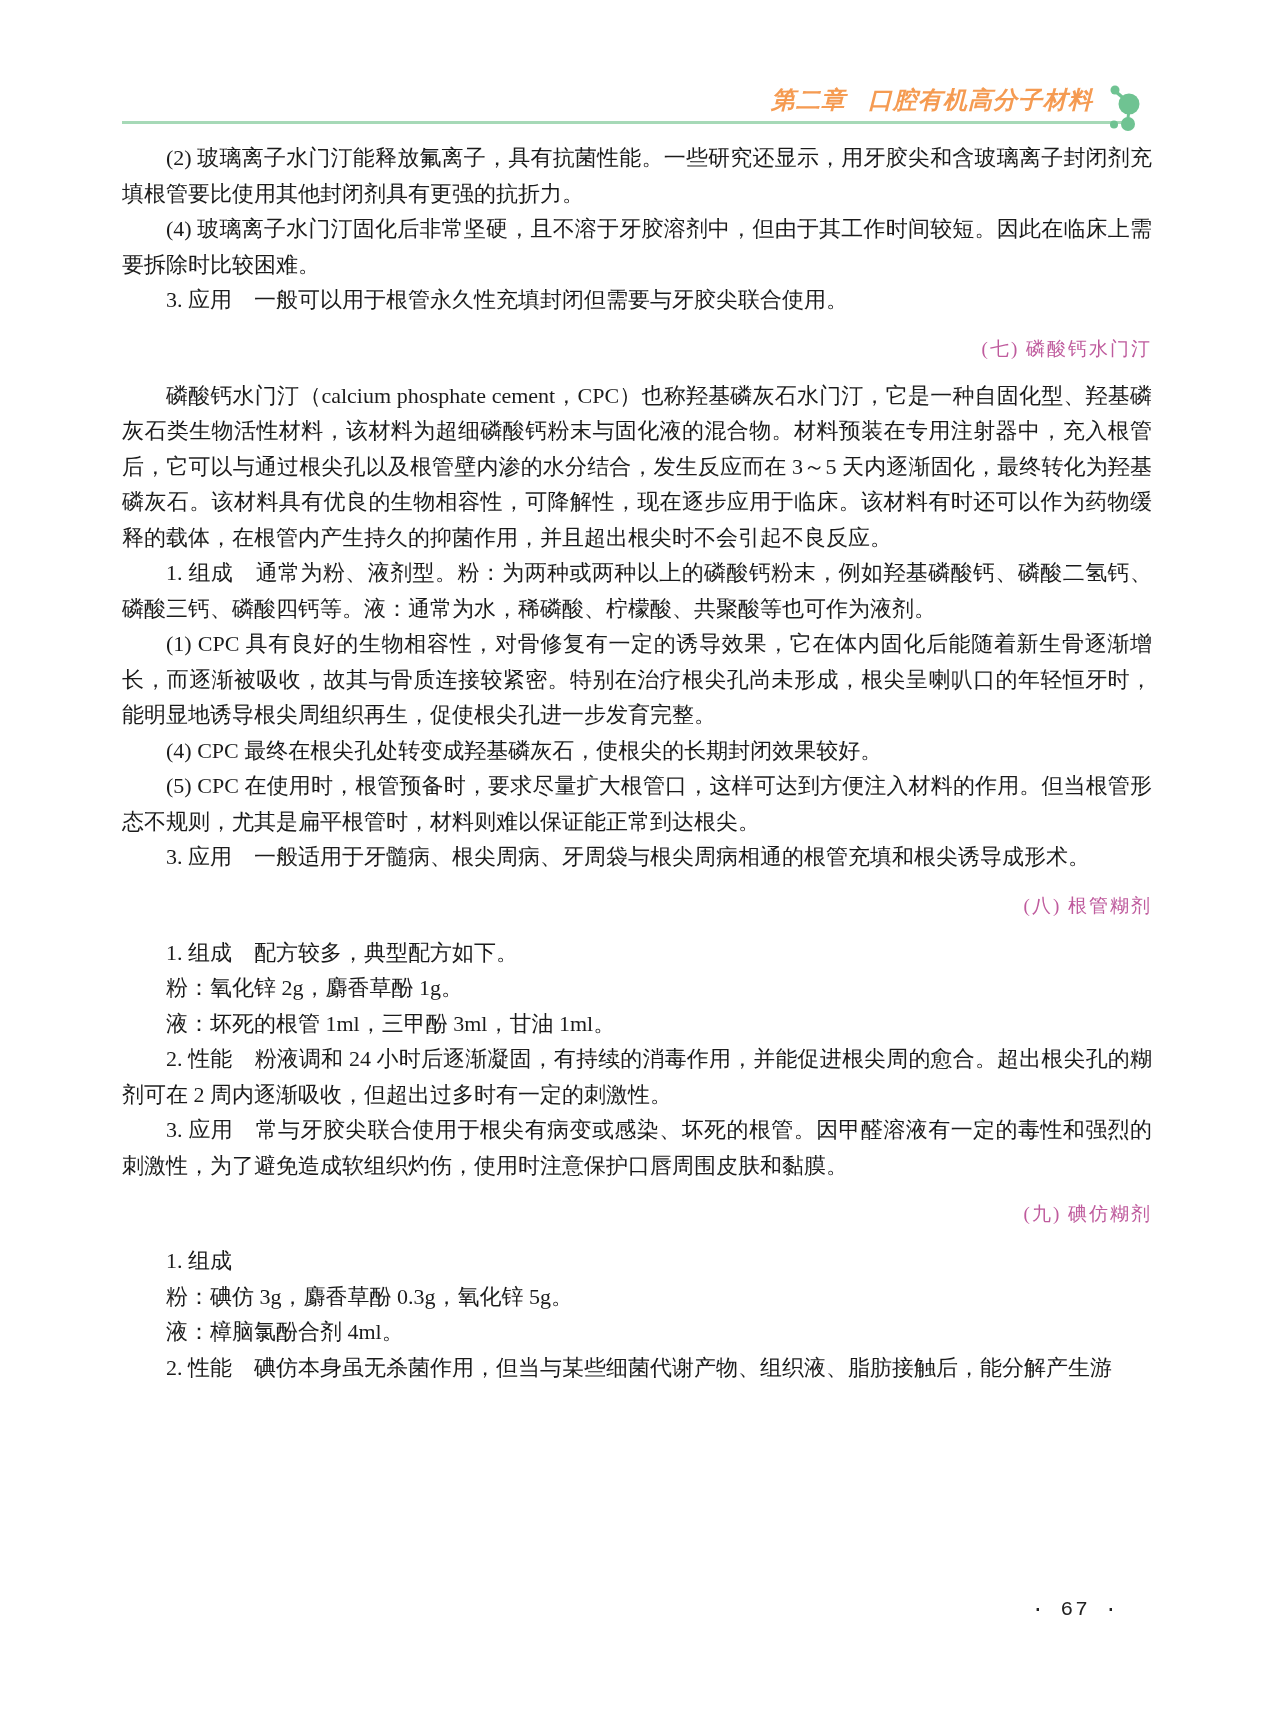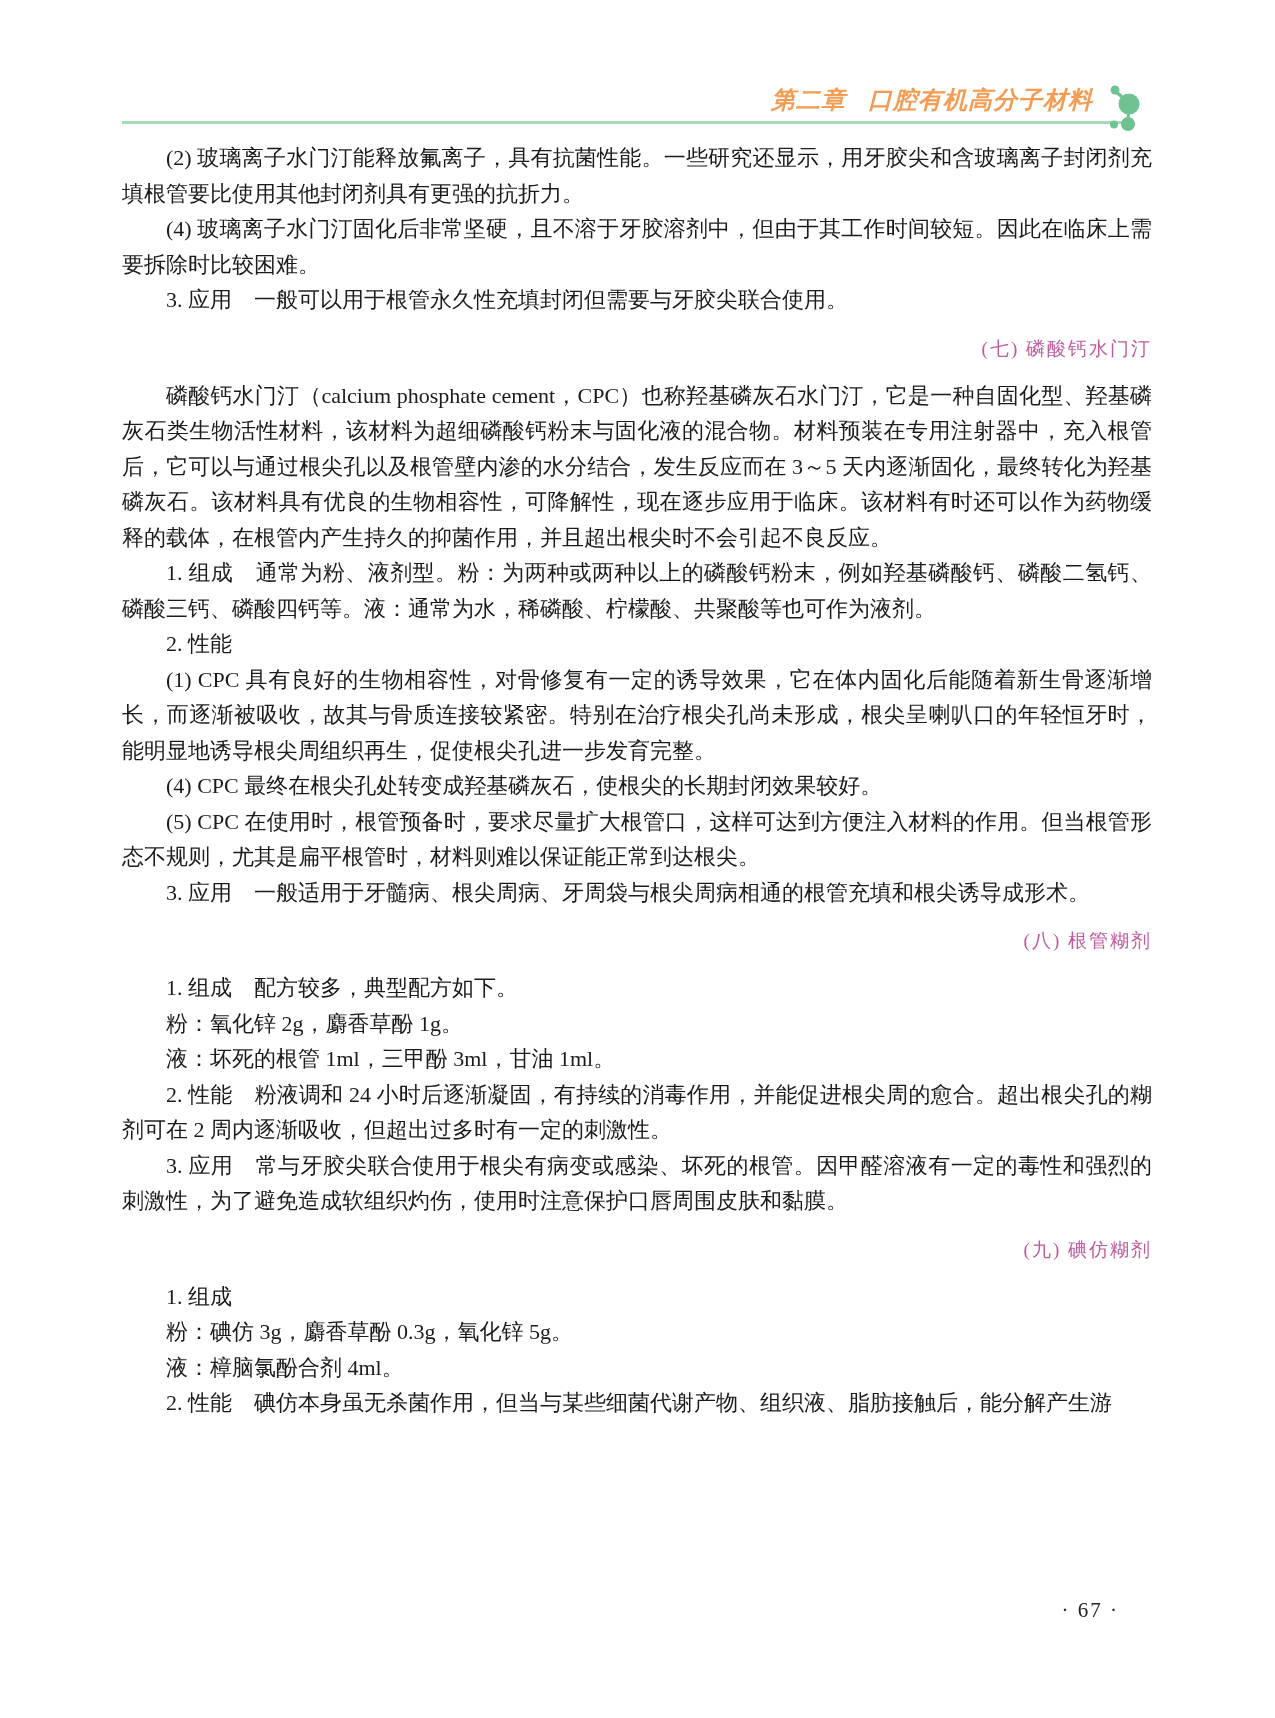--- a/index.html
+++ b/index.html
@@ -49,21 +49,21 @@
     font-size:19px;line-height:30px;
     color:var(--heading-pink);
     text-indent:1.5em;
     letter-spacing:2px;
     margin:16px 0 14px 0;
     text-align:right;
   }
   
   .folio{
     position:absolute;top:1598px;right:156px;
-    font-family:Liberation Serif, serif;
+    font-family:Liberation Mono, monospace;
     font-size:21px;color:#222;
     letter-spacing:2px;
   }
 </style>
 </head>
 <body>
 
 <div class="page">
 
   <div class="runhead">
@@ -81,21 +81,20 @@
     <circle cx="16" cy="44.5" r="4" fill="var(--icon-green)"></circle>
   </svg>
 
   <div class="content">
       <div class="para">(2) 玻璃离子水门汀能释放氟离子，具有抗菌性能。一些研究还显示，用牙胶尖和含玻璃离子封闭剂充填根管要比使用其他封闭剂具有更强的抗折力。</div>
       <div class="para">(4) 玻璃离子水门汀固化后非常坚硬，且不溶于牙胶溶剂中，但由于其工作时间较短。因此在临床上需要拆除时比较困难。</div>
       <div class="para">3. 应用　一般可以用于根管永久性充填封闭但需要与牙胶尖联合使用。</div>
       <div class="heading">(七) 磷酸钙水门汀</div>
       <div class="para">磷酸钙水门汀（calcium phosphate cement，CPC）也称羟基磷灰石水门汀，它是一种自固化型、羟基磷灰石类生物活性材料，该材料为超细磷酸钙粉末与固化液的混合物。材料预装在专用注射器中，充入根管后，它可以与通过根尖孔以及根管壁内渗的水分结合，发生反应而在 3～5 天内逐渐固化，最终转化为羟基磷灰石。该材料具有优良的生物相容性，可降解性，现在逐步应用于临床。该材料有时还可以作为药物缓释的载体，在根管内产生持久的抑菌作用，并且超出根尖时不会引起不良反应。</div>
       <div class="para">1. 组成　通常为粉、液剂型。粉：为两种或两种以上的磷酸钙粉末，例如羟基磷酸钙、磷酸二氢钙、磷酸三钙、磷酸四钙等。液：通常为水，稀磷酸、柠檬酸、共聚酸等也可作为液剂。</div>
-      <div class="para">2. 性能</div>
       <div class="para">(1) CPC 具有良好的生物相容性，对骨修复有一定的诱导效果，它在体内固化后能随着新生骨逐渐增长，而逐渐被吸收，故其与骨质连接较紧密。特别在治疗根尖孔尚未形成，根尖呈喇叭口的年轻恒牙时，能明显地诱导根尖周组织再生，促使根尖孔进一步发育完整。</div>
       <div class="para">(4) CPC 最终在根尖孔处转变成羟基磷灰石，使根尖的长期封闭效果较好。</div>
       <div class="para">(5) CPC 在使用时，根管预备时，要求尽量扩大根管口，这样可达到方便注入材料的作用。但当根管形态不规则，尤其是扁平根管时，材料则难以保证能正常到达根尖。</div>
       <div class="para">3. 应用　一般适用于牙髓病、根尖周病、牙周袋与根尖周病相通的根管充填和根尖诱导成形术。</div>
       <div class="heading">(八) 根管糊剂</div>
       <div class="para">1. 组成　配方较多，典型配方如下。</div>
       <div class="para">粉：氧化锌 2g，麝香草酚 1g。</div>
       <div class="para">液：坏死的根管 1ml，三甲酚 3ml，甘油 1ml。</div>
       <div class="para">2. 性能　粉液调和 24 小时后逐渐凝固，有持续的消毒作用，并能促进根尖周的愈合。超出根尖孔的糊剂可在 2 周内逐渐吸收，但超出过多时有一定的刺激性。</div>
       <div class="para">3. 应用　常与牙胶尖联合使用于根尖有病变或感染、坏死的根管。因甲醛溶液有一定的毒性和强烈的刺激性，为了避免造成软组织灼伤，使用时注意保护口唇周围皮肤和黏膜。</div>

